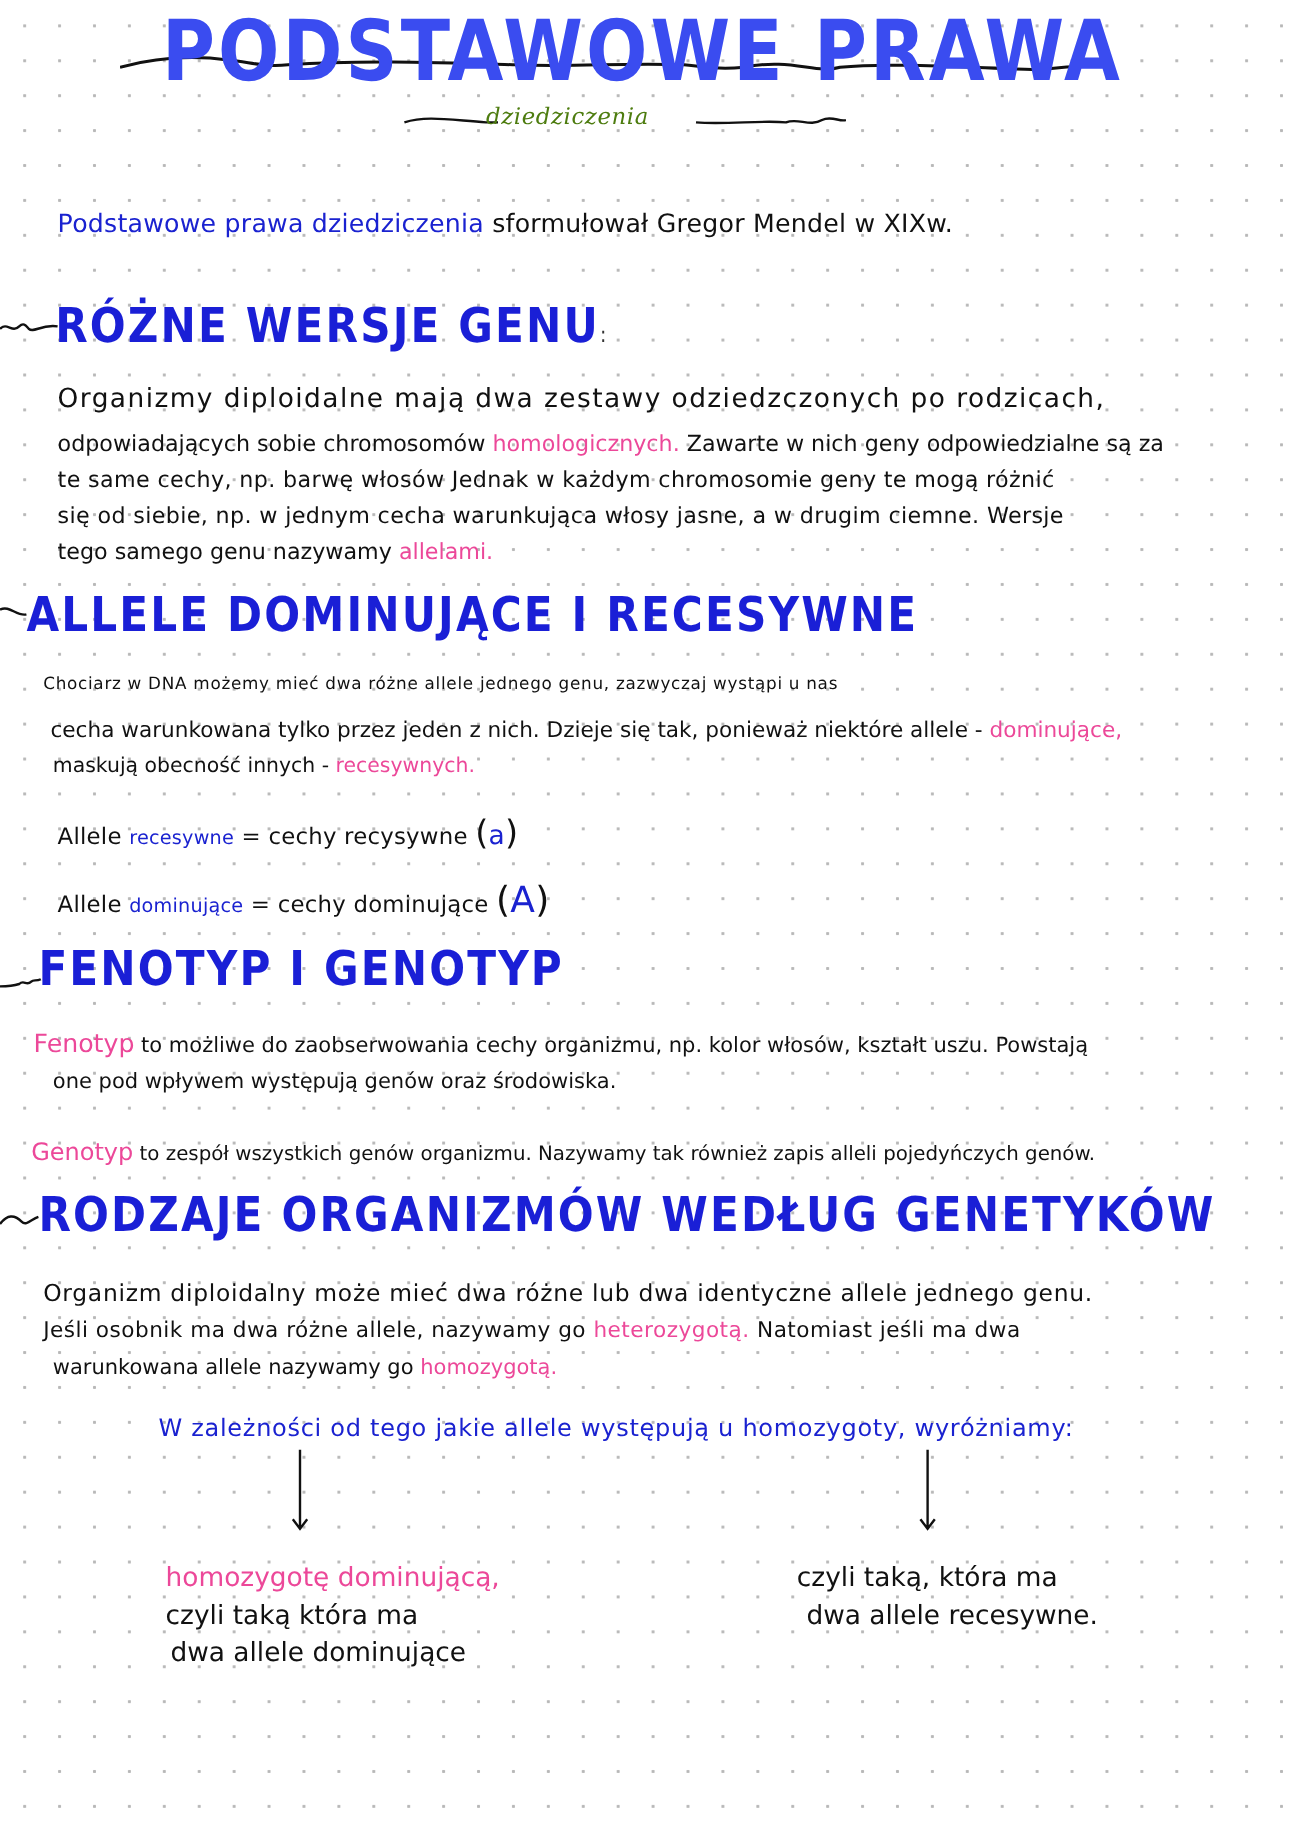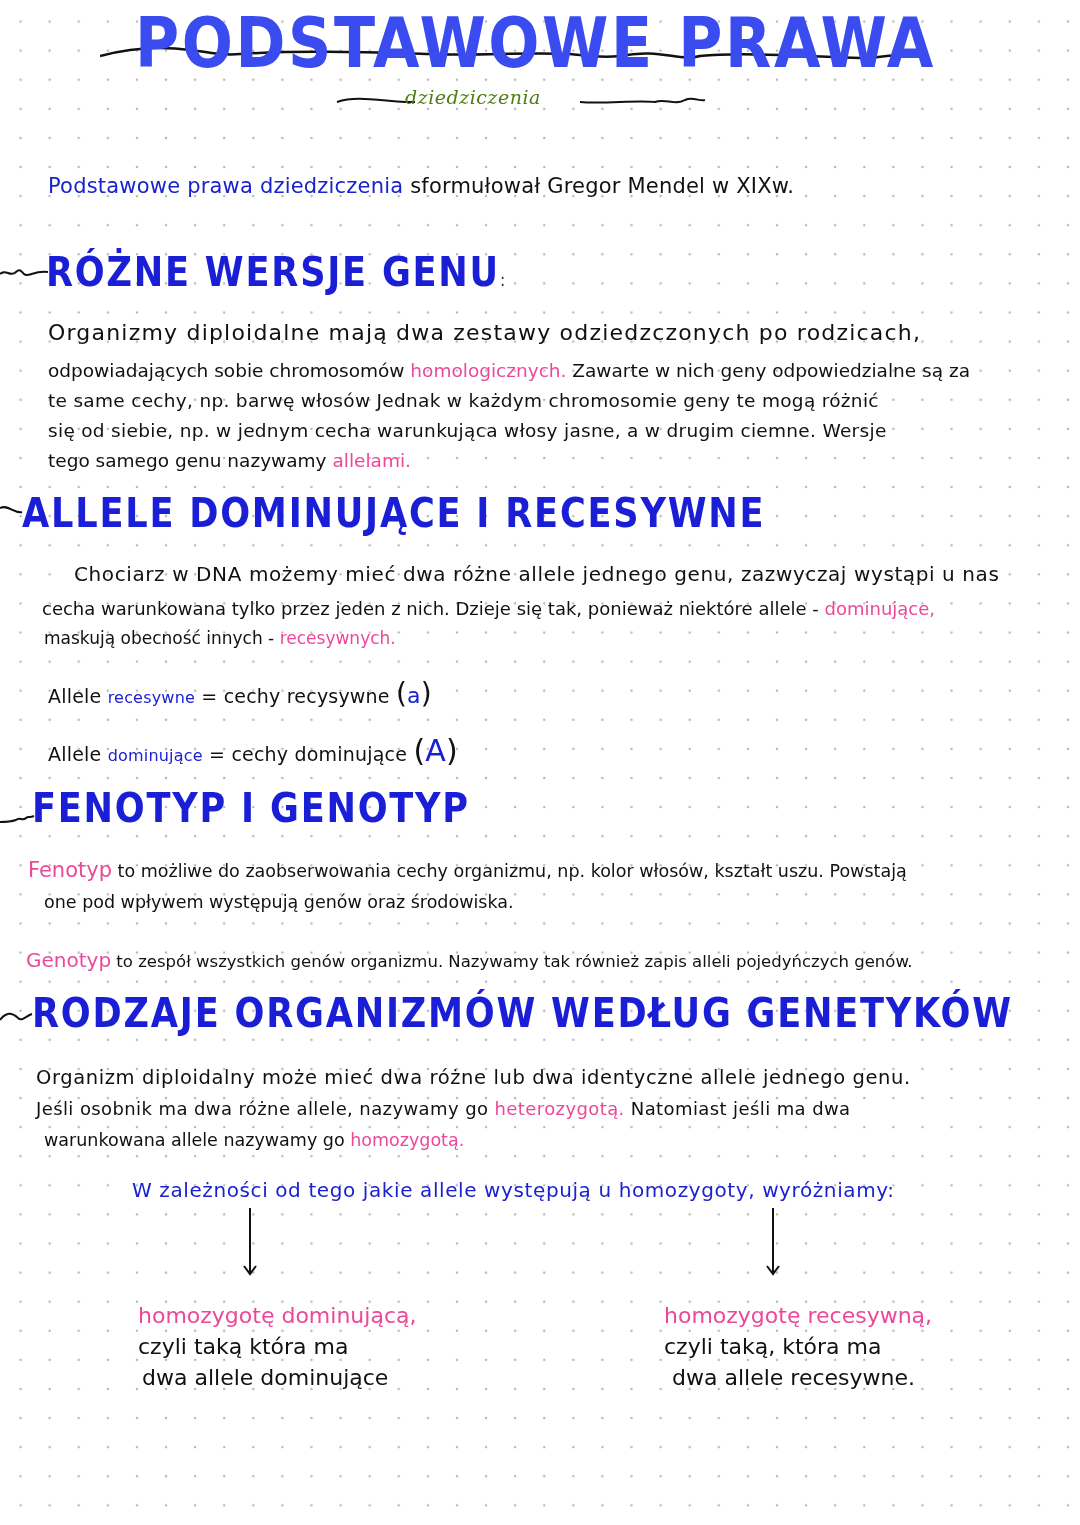--- a/index.html
+++ b/index.html
@@ -107,21 +107,21 @@
   <div class="line" style="top:130px; font-size:18.5px;">
     <span>tego samego genu nazywamy </span><span class="hl">allelami.</span>
   </div>
 </div>
 
 <svg class="abs squiggle" style="left:0; top:500px;" viewBox="0 0 50 20">
   <path d="M0,8 C8,4 14,14 22,12" stroke="#111" stroke-width="2" fill="none"></path>
 </svg>
 <div class="abs heading" style="left:22px; top:493px;">ALLELE DOMINUJĄCE I RECESYWNE</div>
 <div class="para" style="left:36px; top:562px;">
-  <div class="line" style="top:0; font-size:20px; letter-spacing:0.6px;margin-left:38px;">
+  <div class="line" style="top:0; font-size:14px; letter-spacing:0.6px;">
     <span>Chociarz w DNA możemy mieć dwa różne allele jednego genu, zazwyczaj wystąpi u nas</span>
   </div>
   <div class="line" style="top:36px; left:6px; font-size:18px;">
     <span>cecha warunkowana tylko przez jeden z nich. Dzieje się tak, ponieważ niektóre allele - </span><span class="hl">dominujące,</span>
   </div>
   <div class="line" style="top:66px; left:8px; font-size:17px;">
     <span>maskują obecność innych - </span><span class="hl">recesywnych.</span>
   </div>
 </div>
 <div class="abs txt" style="left:48px; top:680px; font-size:19px;">
@@ -172,16 +172,15 @@
 <svg class="abs arrow" style="left:763px; top:1208px;" viewBox="0 0 20 70">
   <path d="M10,0 L10,66 M4,58 L10,66 L16,58" stroke="#111" stroke-width="2" fill="none"></path>
 </svg>
 
 <div class="abs col-text" style="left:138px; top:1300px;">
   <div class="hl">homozygotę dominującą,</div>
   <div>czyli taką która ma</div>
   <div style="padding-left:4px;">dwa allele dominujące</div>
 </div>
 <div class="abs col-text" style="left:664px; top:1300px;">
-  <div class="hl">homozygotę recesywną,</div>
   <div>czyli taką, która ma</div>
   <div style="padding-left:8px;">dwa allele recesywne.</div>
 </div>
 
 </body></html>

